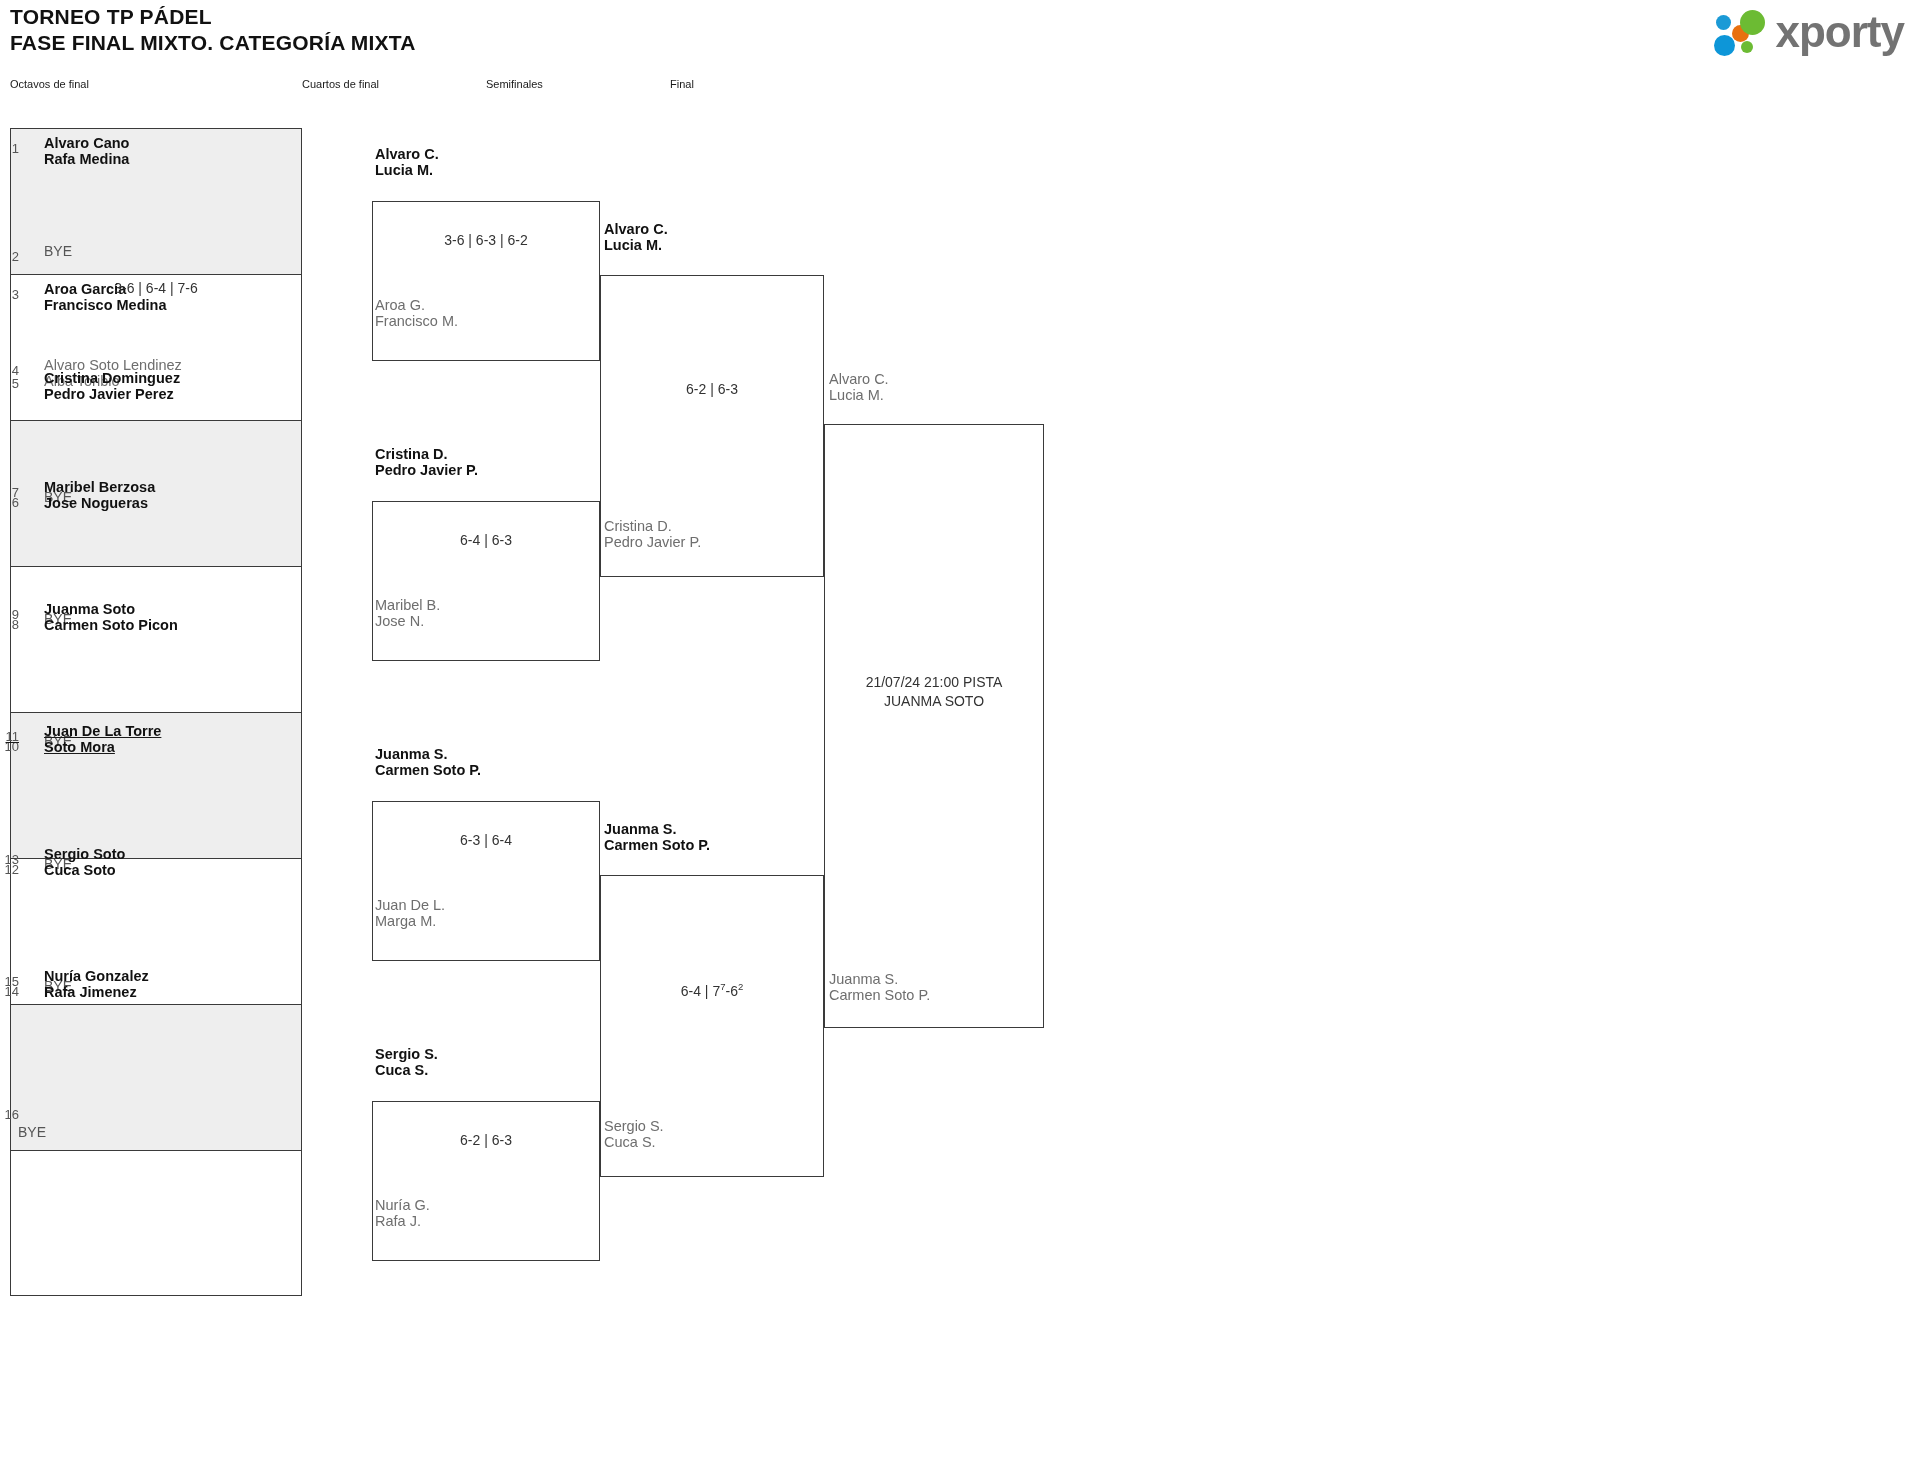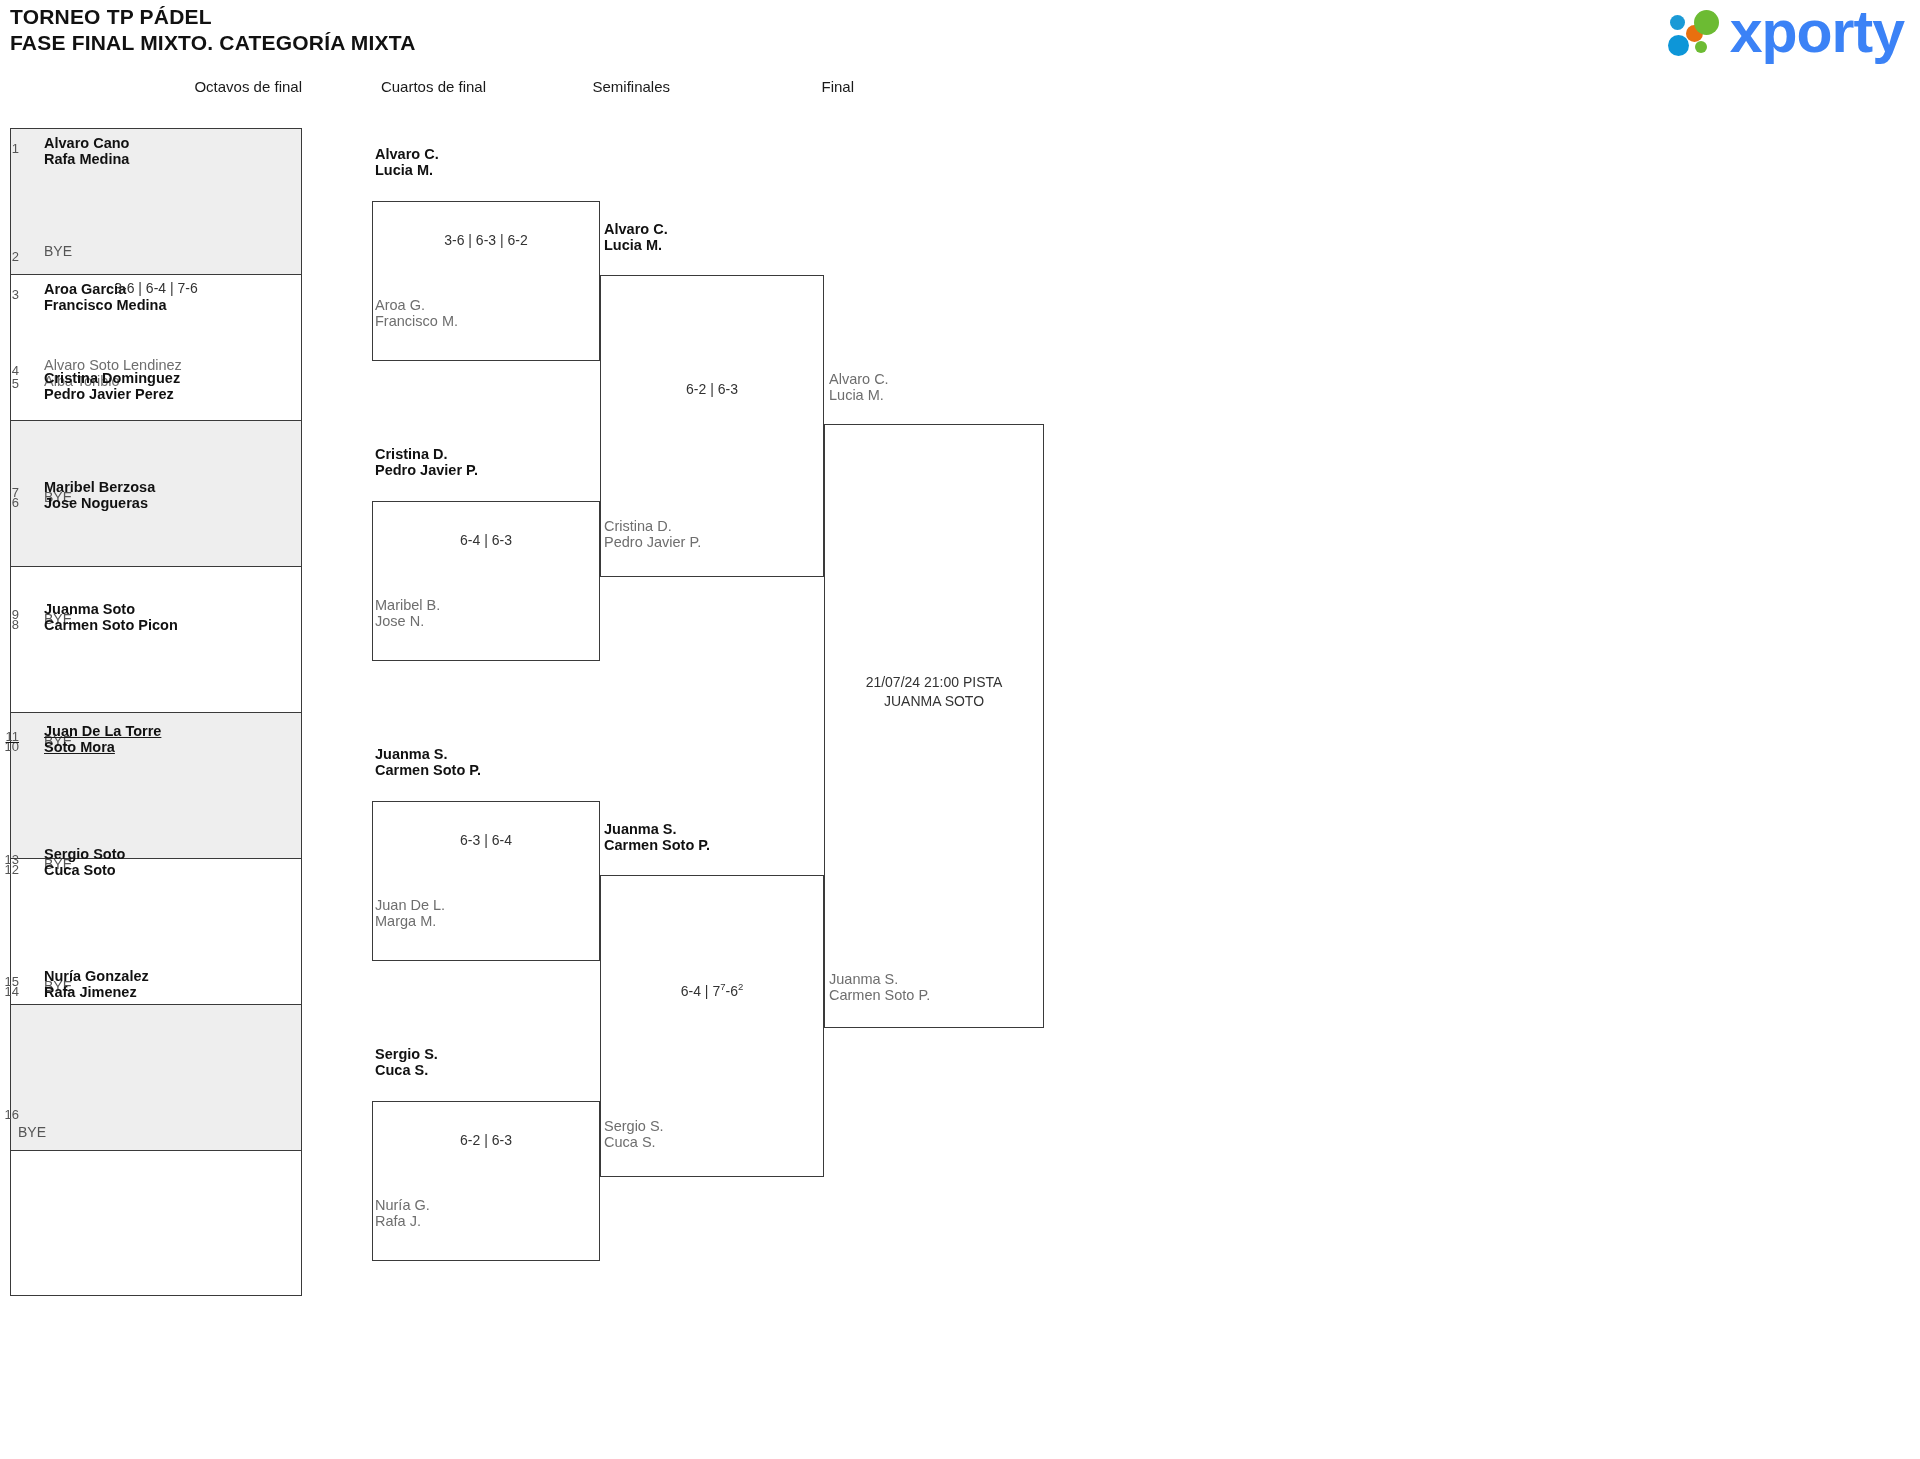--- a/index.html
+++ b/index.html
@@ -41,34 +41,34 @@
     width: 56px;
     height: 48px;
   }
   #brand-logo .dot { position: absolute; border-radius: 50%; }
   #brand-logo .d-blue-sm  { width: 15px; height: 15px; background: #1b9ad6; left: 2px;  top: 7px; }
   #brand-logo .d-blue-lg  { width: 21px; height: 21px; background: #0d96d8; left: 0px;  top: 27px; }
   #brand-logo .d-orange   { width: 17px; height: 17px; background: #e8700f; left: 18px; top: 17px; }
   #brand-logo .d-green-lg { width: 25px; height: 25px; background: #6cbb33; left: 26px; top: 2px; }
   #brand-logo .d-green-sm { width: 12px; height: 12px; background: #6cbb33; left: 27px; top: 33px; }
   #brand-logo .wordmark {
-    font-size: 59px;
+    font-size: 44px;
     font-weight: bold;
-    color: #3b82f6;
+    color: #737373;
     letter-spacing: -1px;
     line-height: 44px;
   }
 
   
   .round-header {
     position: absolute;
     top: 78px;
-    font-size: 15px;
+    font-size: 11px;
     color: #1a1a1a;
-    text-align: right;
+    text-align: left;
     white-space: nowrap;
   }
   #round-header-0 { left: 10px;  width: 292px; }
   #round-header-1 { left: 302px; width: 184px; }
   #round-header-2 { left: 486px; width: 184px; }
   #round-header-3 { left: 670px; width: 184px; }
 
   
   #bracket {
     position: absolute;

